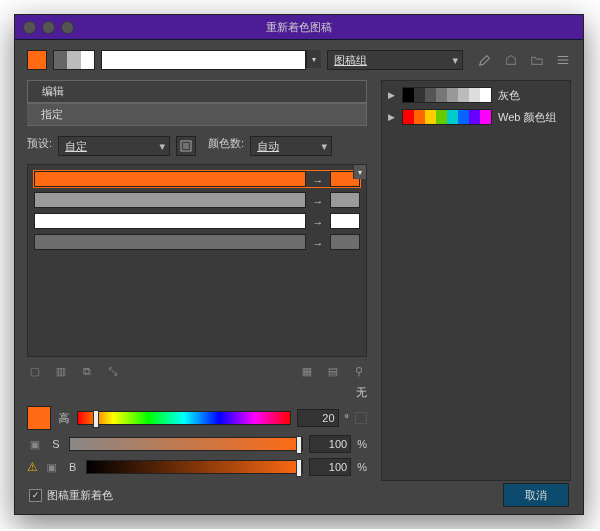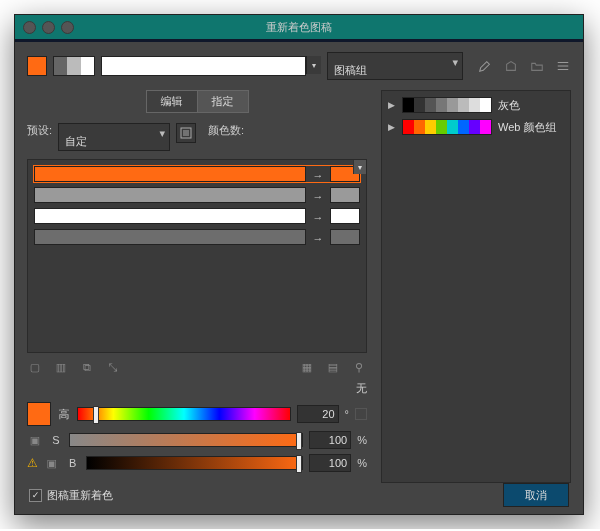--- a/index.html
+++ b/index.html
@@ -1,39 +1,39 @@
 <!DOCTYPE html>
 <html><head>
 <meta charset="utf-8">
 <style>
   html,body{margin:0;padding:0;background:#fff;font-family:"Helvetica Neue",Arial,sans-serif;font-size:11px;color:#ddd;}
   .window{position:relative;margin:14px;width:568px;height:499px;background:#444;border:1px solid #222;box-shadow:0 10px 30px rgba(0,0,0,.5);}
-  .titlebar{height:24px;background:#0f766e;border-bottom:3px solid #0f172a;position:relative;}
+  .titlebar{height:24px;background:#4c1d95;border-bottom:1px solid #0f172a;position:relative;}
   .trafficlights{position:absolute;left:8px;top:6px;display:flex;gap:6px;}
   .trafficlights span{width:11px;height:11px;border-radius:50%;background:#555;border:1px solid #3a3a3a;display:inline-block;}
   .titletext{text-align:center;line-height:24px;color:#ccc;}
   .body{padding:10px 12px 12px 12px;display:flex;flex-direction:column;height:calc(100% - 24px - 22px);box-sizing:border-box;}
   
   .toprow{display:flex;align-items:center;gap:6px;margin-bottom:10px;}
   .swatch{width:18px;height:18px;border:1px solid #222;}
   .swatch.orange{background:#ff6a13;}
   .colorstrip{width:40px;height:18px;border:1px solid #222;display:flex;}
   .colorstrip span{flex:1;}
   .longbar{flex:1;height:18px;background:#fff;border:1px solid #222;}
   .tributton{width:14px;height:18px;background:#3a3a3a;border-left:1px solid #222;display:flex;align-items:center;justify-content:center;color:#ccc;font-size:8px;}
-  .select{height:18px;background:#3a3a3a;border:1px solid #222;padding:8px 18px 0 6px;line-height:18px;position:relative;color:#ddd;}
+  .select{height:18px;background:#3a3a3a;border:1px solid #222;padding:0 18px 0 6px;line-height:18px;position:relative;color:#ddd;text-decoration:underline;}
   .select::after{content:"▾";position:absolute;right:4px;top:0;line-height:18px;color:#bbb;}
   .toolicons{display:flex;gap:10px;margin-left:8px;}
   .ticon{width:16px;height:16px;color:#888;display:flex;align-items:center;justify-content:center;}
   
   .mainsplit{display:flex;gap:14px;flex:1;min-height:0;}
   .leftcol{flex:1;display:flex;flex-direction:column;min-width:0;}
   .rightcol{width:190px;display:flex;flex-direction:column;}
   
-  .tabs{display:flex;justify-content:center;gap:0;margin-bottom:10px;}
+  .tabs{display:flex;justify-content:center;gap:0;margin-bottom:10px;flex-direction:column;}
   .tab{padding:3px 14px;border:1px solid #666;background:#3f3f3f;color:#ddd;}
   .tab+.tab{border-left:none;}
   .tab.active{background:#555;}
   
   .presetrow{display:flex;align-items:flex-start;gap:6px;margin-bottom:8px;}
   .lbl{color:#ccc;}
   .iconbtn{width:18px;height:18px;border:1px solid #222;background:#3a3a3a;display:flex;align-items:center;justify-content:center;}
   
   .curhead{display:flex;justify-content:space-between;padding:0 4px 3px 2px;}
   .curbox{border:1px solid #2a2a2a;background:#3a3a3a;height:180px;padding:6px 6px 6px 6px;overflow:hidden;position:relative;}
@@ -138,20 +138,21 @@
         <div class="presetrow">
           <span class="lbl">预设:</span>
           <div class="select" style="min-width:86px">自定</div>
           <div class="iconbtn">
               <svg width="12" height="12" viewBox="0 0 12 12">
                 <rect x="1" y="1" width="10" height="10" fill="none" stroke="#aaa"></rect>
                 <path d="M3 4h6M3 6h6M3 8h6" stroke="#aaa"></path>
               </svg>
             </div>
           <span class="lbl" style="margin-left:6px">颜色数:</span>
+          <div class="select" style="min-width:56px">自动</div>
         </div>
 
 
         <div class="curbox">
           <div class="scrollcap">▾</div>
           <div id="rows">
               <div class="crow" style="outline: rgb(255, 106, 19) solid 1px;">
                 <div class="cbar" style="background:#ff6a13"></div>
                 <span class="arrow">→</span>
                 <div class="cdest" style="background:#ff6a13"></div>

